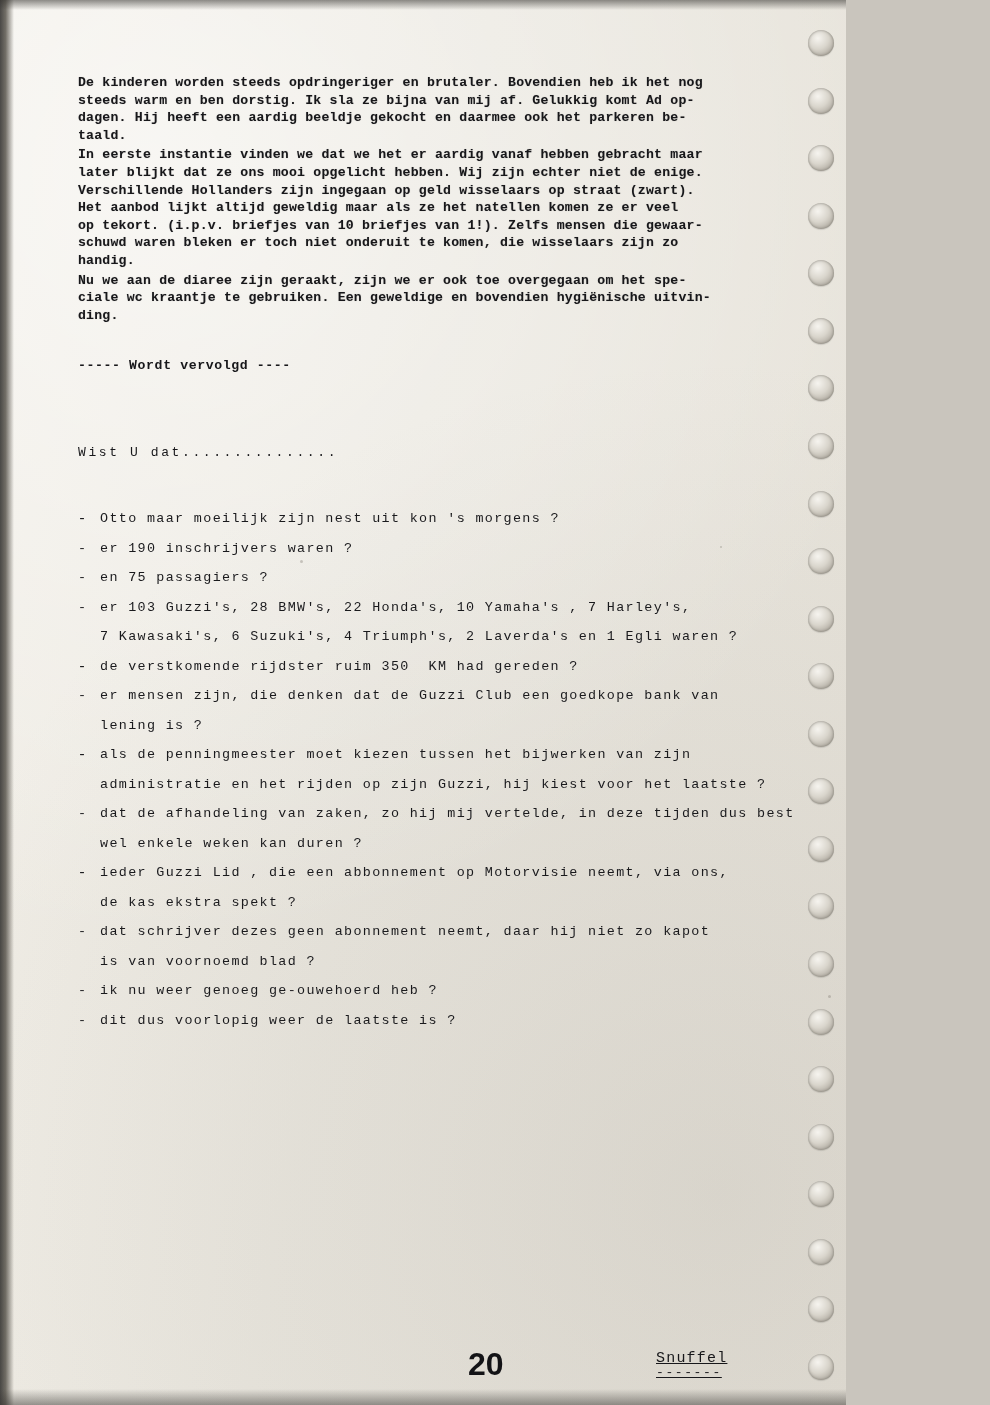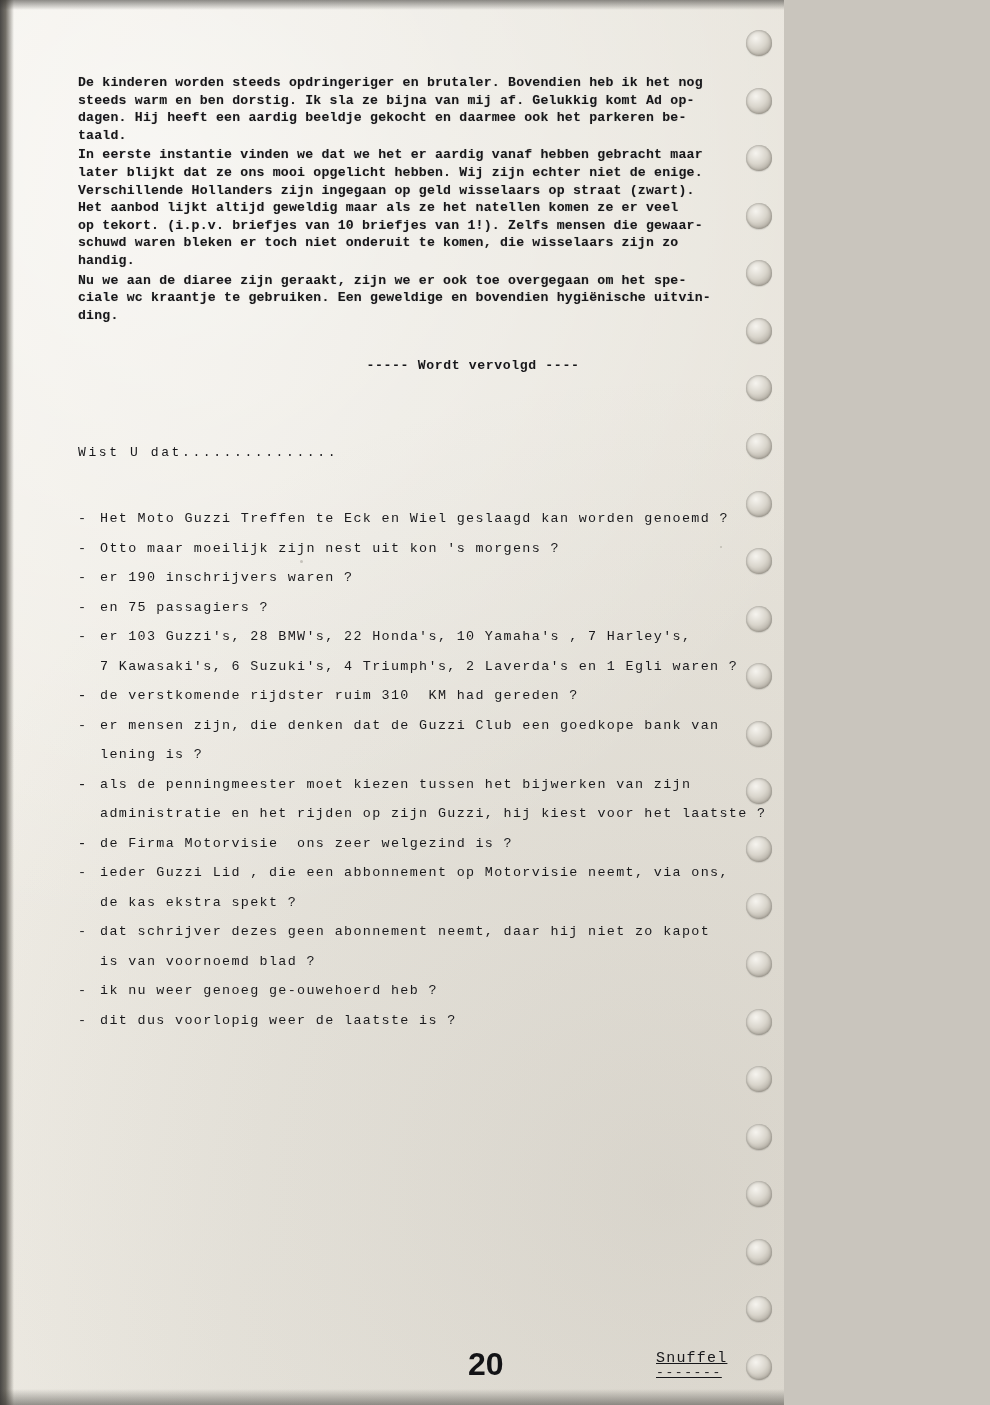--- a/index.html
+++ b/index.html
@@ -8,21 +8,21 @@
   }
   body {
     width: 990px;
     height: 1405px;
     background: #c9c5bd;
     font-family: "Liberation Mono", monospace;
     overflow: hidden;
   }
   .page {
     position: relative;
-    width: 784px;
+    width: 846px;
     height: 1405px;
     background: #efece4;
     background-image:
       radial-gradient(circle at 18% 12%, rgba(255,255,255,0.55), rgba(255,255,255,0) 55%),
       radial-gradient(circle at 85% 85%, rgba(150,145,135,0.18), rgba(255,255,255,0) 60%),
       linear-gradient(100deg, #f2efe8 0%, #eae7df 45%, #e6e2d9 100%);
     overflow: hidden;
   }
   
   .edge-left {
@@ -81,21 +81,21 @@
     font-family: "Liberation Mono", monospace;
     font-weight: 700;
     text-shadow: 0 0 1px rgba(30,30,30,0.25);
   }
   .block-intro {
     width: 860px;
     margin-bottom: 2px;
   }
   .continued {
     margin-top: 34px;
-    text-align: center;
+    text-align: left;
     padding-right: 90px;
     font-size: 13.2px;
     font-weight: 700;
     color: #17171a;
     letter-spacing: 0.6px;
   }
   .wist {
     margin-top: 72px;
     font-size: 13px;
     letter-spacing: 2.6px;
@@ -213,35 +213,36 @@
 handig.</div>
     <div class="para block-intro">Nu we aan de diaree zijn geraakt, zijn we er ook toe overgegaan om het spe-
 ciale wc kraantje te gebruiken. Een geweldige en bovendien hygiënische uitvin-
 ding.</div>
 
     <div class="continued">----- Wordt vervolgd ----</div>
 
     <div class="wist">Wist U dat...............</div>
 
     <ul class="facts">
-      <li><span class="dash">-</span><span>Het Moto Guzzi Treffen te Eck en Wiel geslaagd kan worden genoemd ?</span></li>
+      <li><span class="dash">-</span></li>
       <li><span class="dash">-</span><span>Otto maar moeilijk zijn nest uit kon 's morgens ?</span></li>
       <li><span class="dash">-</span><span>er 190 inschrijvers waren ?</span></li>
       <li><span class="dash">-</span><span>en 75 passagiers ?</span></li>
       <li><span class="dash">-</span><span>er 103 Guzzi's, 28 BMW's, 22 Honda's, 10 Yamaha's , 7 Harley's,
 7 Kawasaki's, 6 Suzuki's, 4 Triumph's, 2 Laverda's en 1 Egli waren ?</span></li>
       <li><span class="dash">-</span></li>
-      <li><span class="dash">-</span><span>de verstkomende rijdster ruim 310  KM had gereden ?</span></li>
+      <li><span class="dash">-</span><span>de verstkomende rijdster ruim 350  KM had gereden ?</span></li>
       <li><span class="dash">-</span><span>er mensen zijn, die denken dat de Guzzi Club een goedkope bank van
 lening is ?</span></li>
       <li><span class="dash">-</span></li>
       <li><span class="dash">-</span><span>als de penningmeester moet kiezen tussen het bijwerken van zijn
 administratie en het rijden op zijn Guzzi, hij kiest voor het laatste ?</span></li>
-      <li><span class="dash">-</span></li>
-      <li><span class="dash">-</span><span>de Firma Motorvisie  ons zeer welgezind is ?</span></li>
+      <li><span class="dash">-</span><span>dat de afhandeling van zaken, zo hij mij vertelde, in deze tijden dus best
+wel enkele weken kan duren ?</span></li>
+      <li><span class="dash">-</span></li>
       <li><span class="dash">-</span><span>ieder Guzzi Lid , die een abbonnement op Motorvisie neemt, via ons,
 de kas ekstra spekt ?</span></li>
       <li><span class="dash">-</span><span>dat schrijver dezes geen abonnement neemt, daar hij niet zo kapot
 is van voornoemd blad ?</span></li>
       <li><span class="dash">-</span><span>ik nu weer genoeg ge-ouwehoerd heb ?</span></li>
       <li><span class="dash">-</span><span>dit dus voorlopig weer de laatste is ?</span></li>
     </ul>
 
     <div class="footer">
       <div class="page-number">20</div>

